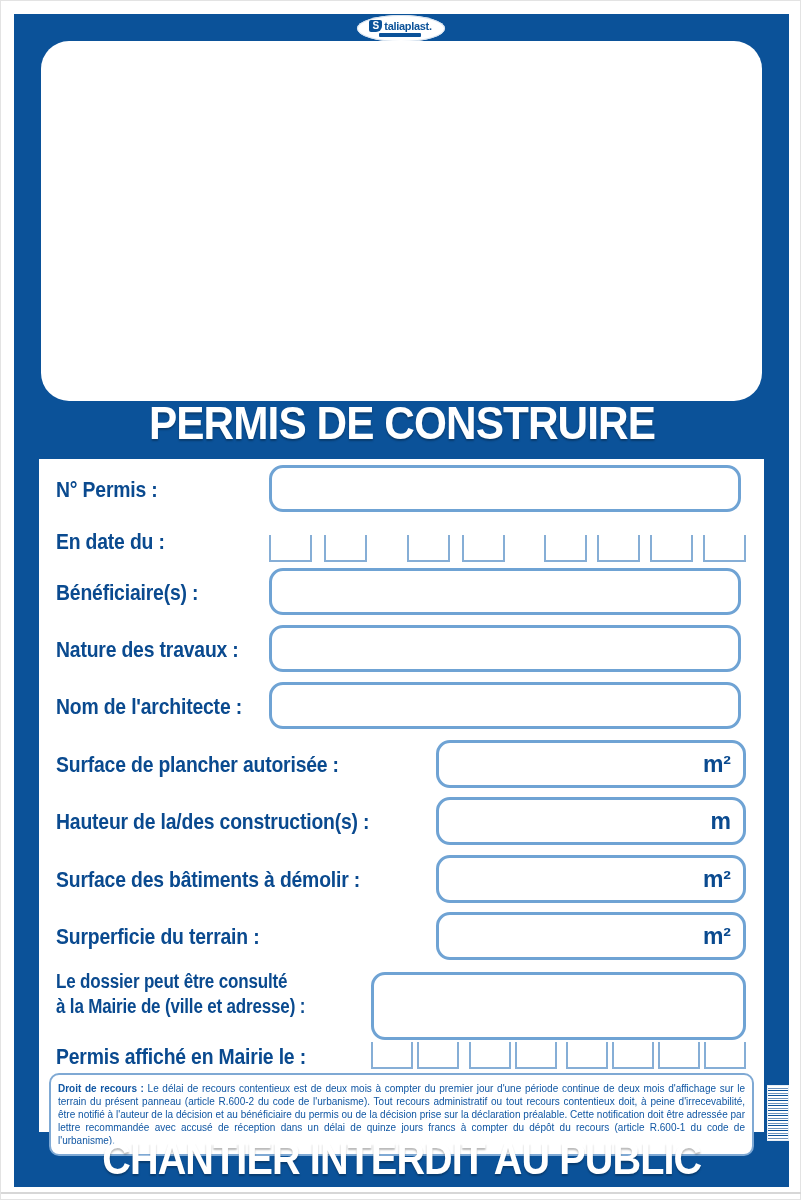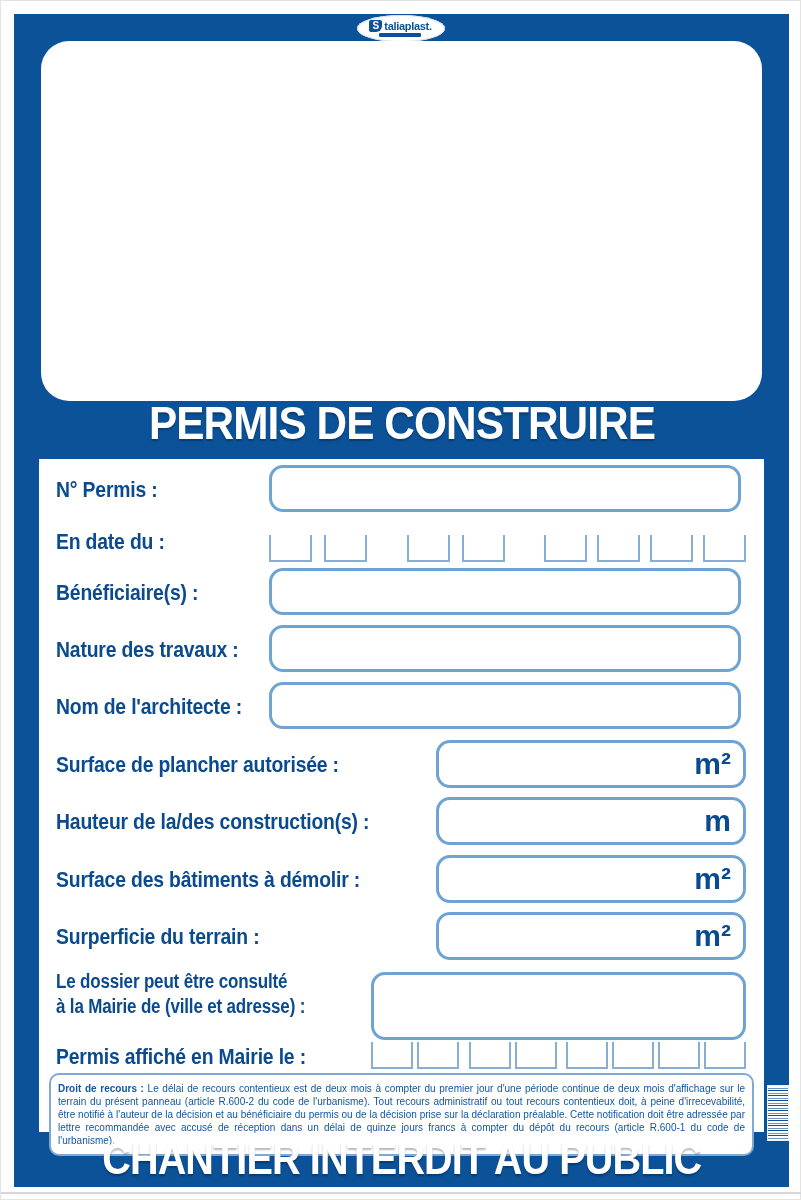--- a/index.html
+++ b/index.html
@@ -27,21 +27,21 @@
                    text-shadow:0 2px 2px rgba(0,0,0,.28);white-space:nowrap;}
   
   .formarea{position:absolute;left:38px;top:458px;width:725px;height:673px;background:#fff;}
   
   .lbl{position:absolute;color:#0a4a8f;font-weight:bold;font-size:22px;letter-spacing:-.2px;
        transform:scaleX(.88);transform-origin:left top;white-space:nowrap;}
   .lbl2{position:absolute;color:#0a4a8f;font-weight:bold;font-size:20px;letter-spacing:-.2px;
         transform:scaleX(.85);transform-origin:left top;white-space:nowrap;}
   .box{position:absolute;background:#fff;border:3px solid #6fa3d4;border-radius:14px;box-sizing:border-box;
        display:flex;align-items:center;justify-content:flex-end;padding-right:12px;}
-  .unit{color:#0a4a8f;font-weight:bold;font-size:30px;}
+  .unit{color:#0a4a8f;font-weight:bold;font-size:23px;}
   
   .drow{position:absolute;display:flex;justify-content:space-between;}
   .dgroup{display:flex;}
   .dcell{width:43px;height:27px;box-sizing:border-box;border:2px solid #86aed6;border-top:none;background:#fff;}
   .g12 .dcell{margin-right:12px;} .g12 .dcell:last-child{margin-right:0;}
   .g10 .dcell{margin-right:10px;} .g10 .dcell:last-child{margin-right:0;}
   .g4 .dcell{width:42px;margin-right:4px;} .g4 .dcell:last-child{margin-right:0;}
   
   .legal{position:absolute;left:48px;top:1072px;width:705px;box-sizing:border-box;border:2px solid #7fa9d4;
          border-radius:10px;background:#fff;padding:7px 7px;color:#1157a3;font-size:10px;line-height:1.3;

